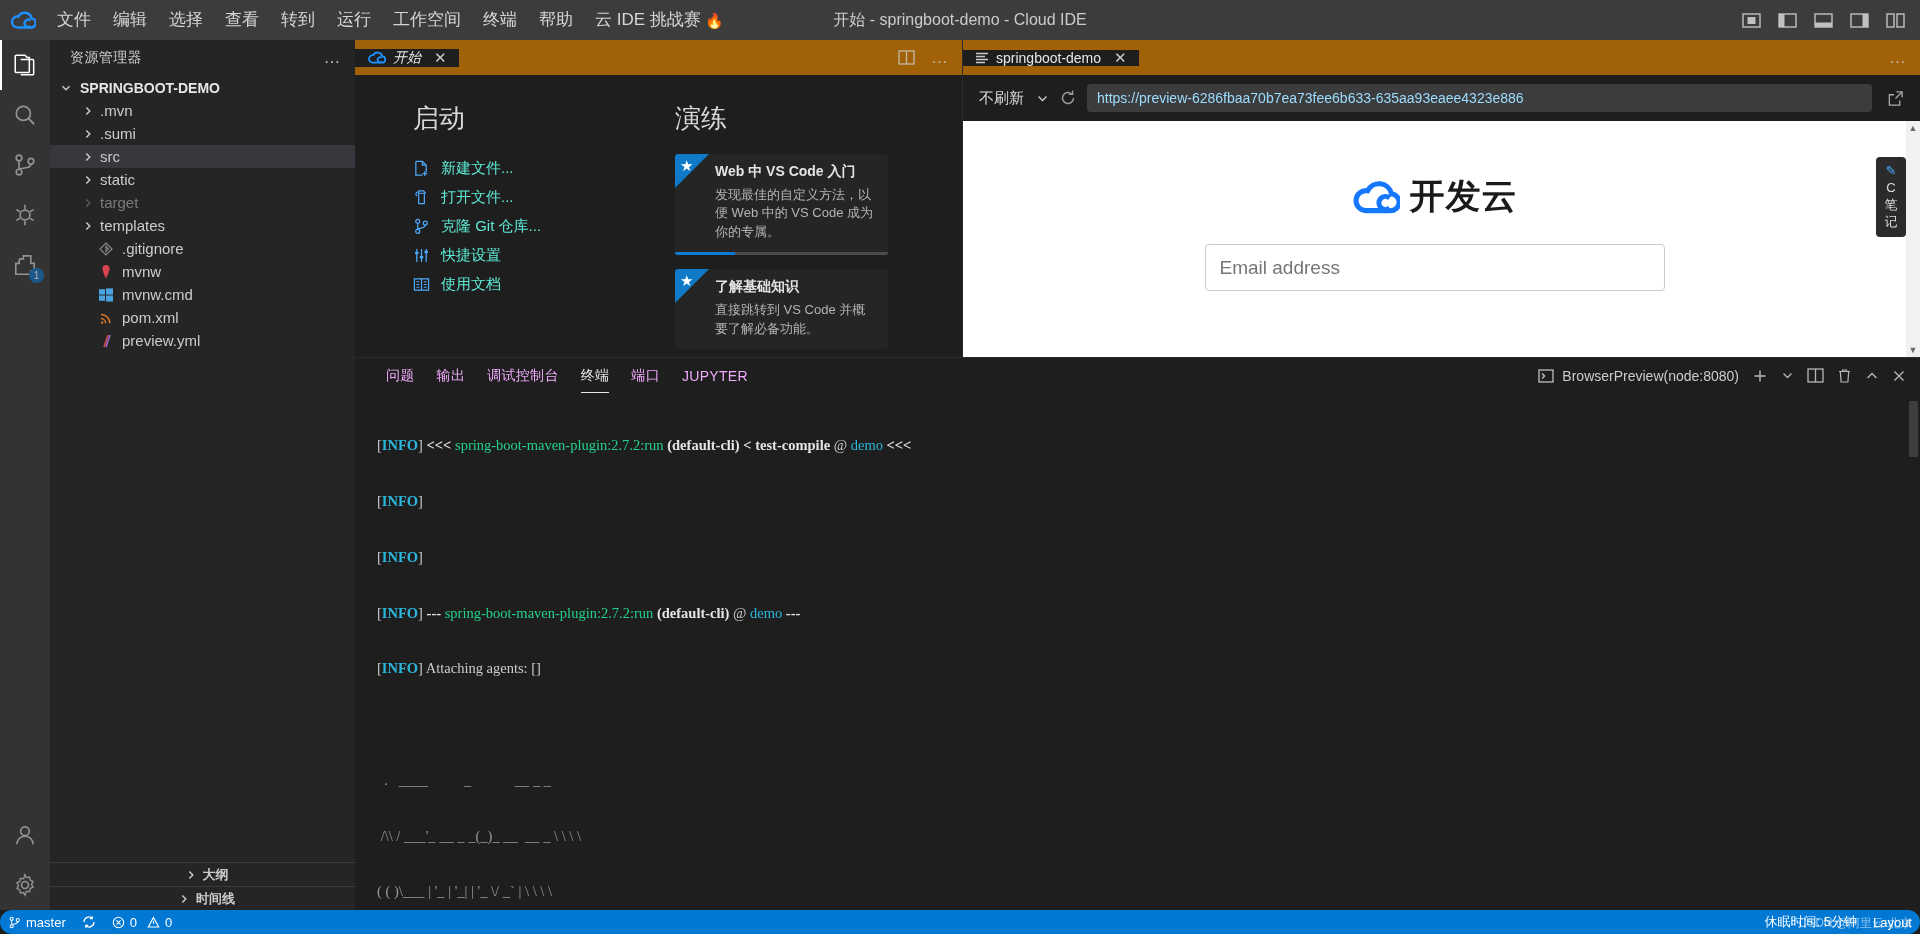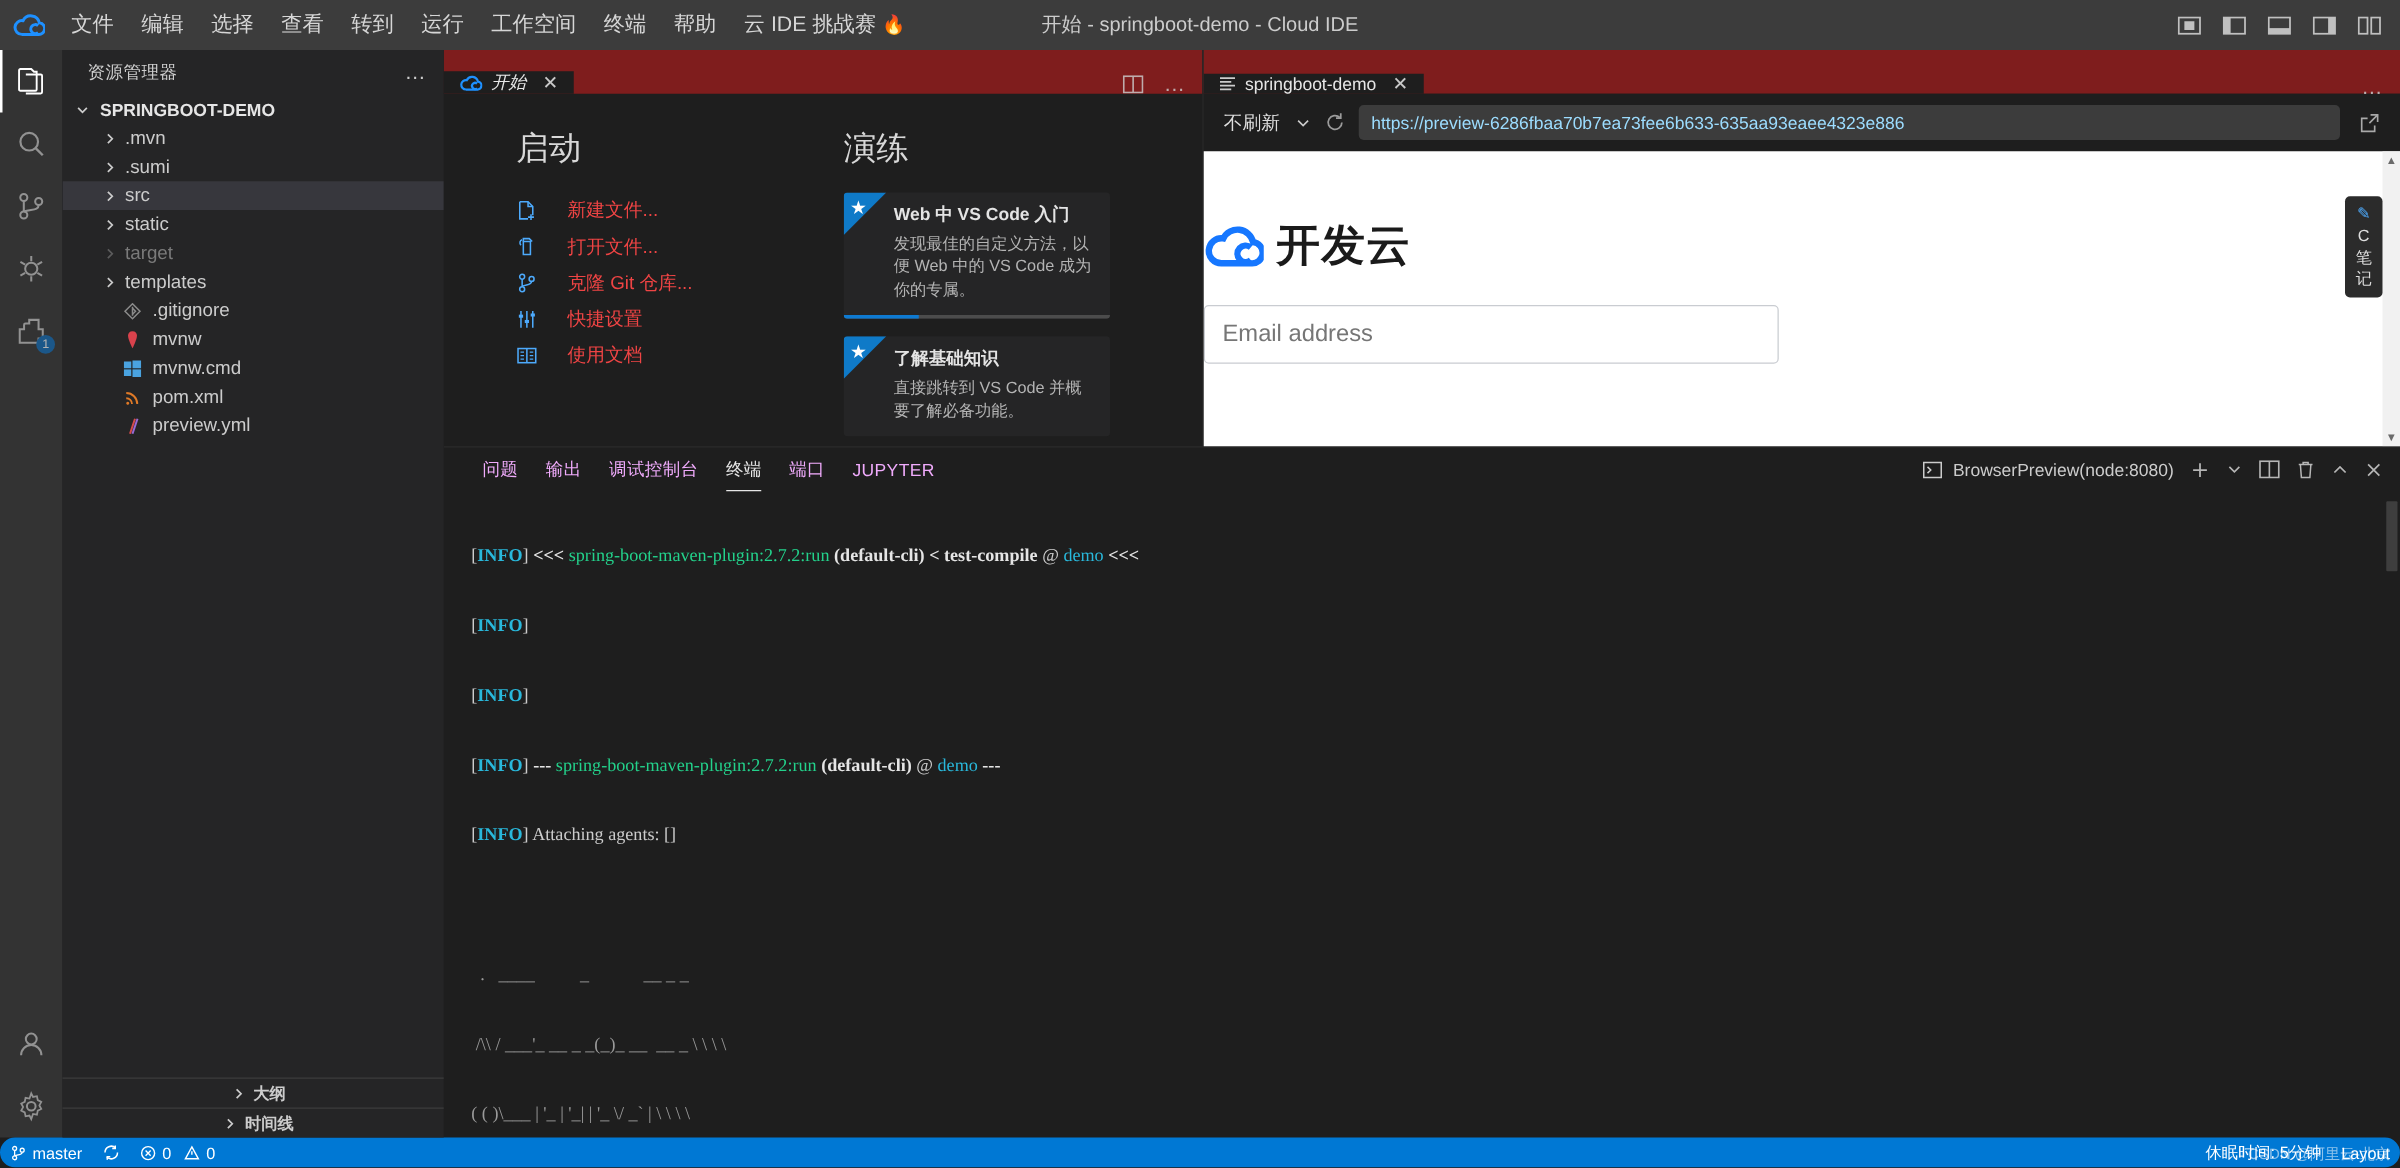--- a/index.html
+++ b/index.html
@@ -89,37 +89,37 @@
   }
 
   
   .editorzone { flex: 1; display: flex; flex-direction: column; min-width: 0; }
   .editor-split { flex: 0 0 317px; display: flex; min-height: 0; }
 
   .grp { display: flex; flex-direction: column; min-width: 0; }
   .grp-left { flex: 1 1 auto; width: 605px; background: #1e1e1e; }
   .grp-right { flex: 0 0 958px; background: #1e1e1e; border-left: 1px solid #2b2b2b; }
 
-  .tabbar { height: 35px; background: #7f1d1d; display: flex; align-items: flex-end; }
+  .tabbar { height: 35px; background: #a16207; display: flex; align-items: center; }
   .tab {
     display: flex; align-items: center; gap: 7px; padding: 0 12px; font-size: 14px;
     background: #2d2d2d; color: #969696; cursor: pointer; position: relative; min-width: 0;
   }
   .tab.active { background: #1e1e1e; color: #e7e7e7; }
   .tab .x { margin-left: 6px; opacity: .85; font-size: 15px; line-height: 1; }
   .tabbar-actions { margin-left: auto; display: flex; align-items: center; gap: 16px; padding: 0 14px; }
   .tba { opacity: .82; cursor: pointer; }
 
   
   .welcome { flex: 1; overflow: hidden; display: flex; padding: 26px 0 0 0; }
   .wcol { padding: 0 0 0 0; }
   .wcol-start { width: 300px; padding-left: 58px; }
   .wcol-walk { flex: 1; padding-left: 20px; }
   .wtitle { font-size: 26px; color: #d8d8d8; font-weight: normal; margin-bottom: 18px; }
-  .wlink { display: flex; align-items: center; gap: 24px; height: 29px; color: #ef4444; font-size: 15px; cursor: pointer; }
+  .wlink { display: flex; align-items: center; gap: 11px; height: 29px; color: #5eead4; font-size: 15px; cursor: pointer; }
   .wlink svg { flex: 0 0 auto; }
   .card {
     width: 213px; background: #252526; border-radius: 3px; margin-bottom: 14px;
     position: relative; overflow: hidden; cursor: pointer;
   }
   .card-corner { position: absolute; left: 0; top: 0; width: 0; height: 0;
     border-top: 34px solid #0f7ac8; border-right: 34px solid transparent; }
   .card-star { position: absolute; left: 5px; top: 3px; color: #fff; font-size: 15px; }
   .card-body { padding: 9px 11px 11px 40px; }
   .card-title { font-size: 14px; font-weight: bold; color: #e4e4e4; margin-bottom: 5px; }
@@ -130,21 +130,21 @@
   
   .bp-toolbar { height: 46px; display: flex; align-items: center; padding: 0 12px 0 16px; gap: 10px; background: #1e1e1e; }
   .bp-sel { display: flex; align-items: center; gap: 12px; font-size: 15px; color: #ddd; cursor: pointer; }
   .bp-refresh { opacity: .72; cursor: pointer; display: flex; align-items: center; }
   .bp-url {
     flex: 1; height: 28px; background: #3c3c3c; border-radius: 4px; display: flex; align-items: center;
     padding: 0 10px; font-size: 14px; color: #9cdcfe; overflow: hidden; white-space: nowrap;
   }
   .bp-open { width: 26px; display: flex; align-items: center; justify-content: center; opacity: .8; cursor: pointer; }
   .bp-view { flex: 1; background: #ffffff; position: relative; overflow: hidden; display: flex; }
-  .bp-page { flex: 1; display: flex; flex-direction: column; align-items: flex-start; padding-top: 52px; }
+  .bp-page { flex: 1; display: flex; flex-direction: column; align-items: center; padding-top: 52px; }
   .bp-logo { display: flex; align-items: center; gap: 10px; }
   .bp-logo-text { font-size: 35px; font-weight: bold; color: #1a1a1a; letter-spacing: 1px; }
   .bp-h1 { font-size: 38px; font-weight: bold; color: #1b1f2a; margin-top: 22px; }
   .bp-input {
     margin-top: 24px; width: 460px; height: 47px; border: 1px solid #c9ccd1; border-radius: 4px;
     display: flex; align-items: center; padding: 0 14px; font-size: 19px; color: #767676; background: #fff;
   }
   .bp-scroll { width: 14px; background: #f1f1f1; display: flex; flex-direction: column; align-items: center;
     justify-content: space-between; padding: 1px 0; }
   .bp-scroll i { display: block; font-size: 9px; color: #6a6a6a; line-height: 12px; }

